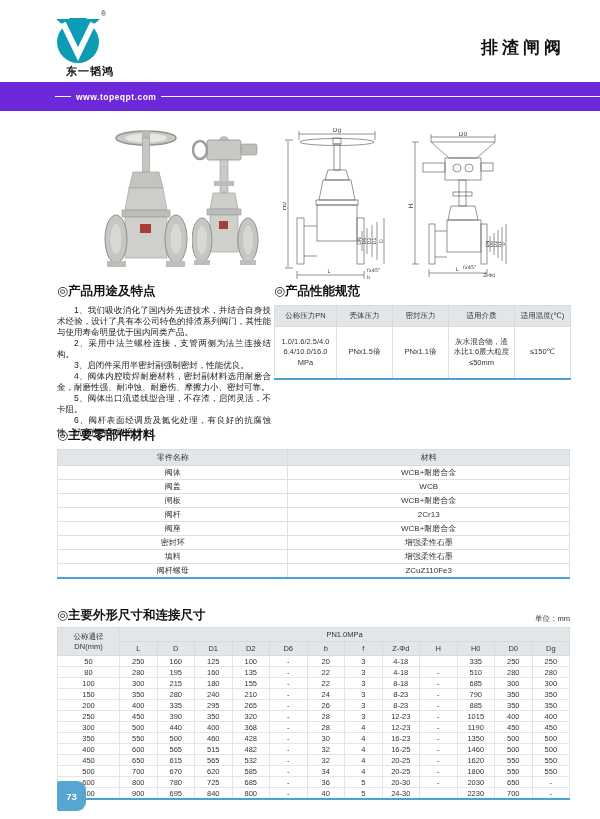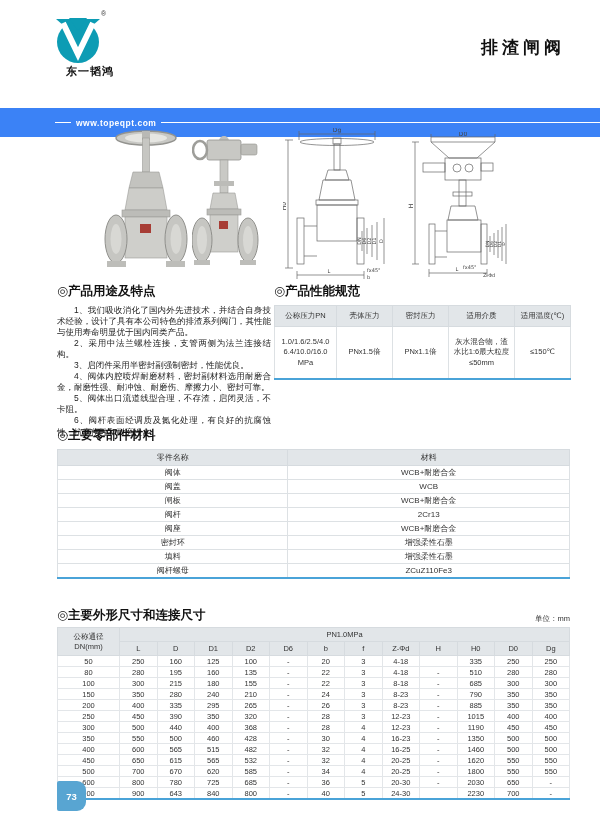--- a/index.html
+++ b/index.html
@@ -77,21 +77,21 @@
       <circle cx="23" cy="30" r="21" fill="#0d9cb4"></circle>
       <polygon points="1,7 45,7 30,20 16,20" fill="#0d9cb4"></polygon>
       <path d="M8,11 L23,42 L38,11" stroke="#fff" stroke-width="6" fill="none"></path>
       <polygon points="14,6 32,6 23,19" fill="#0d9cb4"></polygon>
     </svg>
     <span class="logo-reg">®</span>
     <div class="logo-text">东一韬鸿</div>
   </div>
   <div class="page-title">排渣闸阀</div>
 
-  <div class="topbar" style="background:#3b82f6;margin-top:26px;">
+  <div class="topbar" style="background:#6d28d9;">
     <span class="rule-l"></span>
     <span class="site">www.topeqpt.com</span>
     <span class="rule-r"></span>
   </div>
 
   <div class="drawings">
 
     <svg style="left:104px;top:4px;" width="84" height="152" viewBox="0 0 84 152">
       <ellipse cx="42" cy="10" rx="30" ry="7" fill="#c8c8c4" stroke="#93938f" stroke-width="1.5"></ellipse>
       <ellipse cx="42" cy="10" rx="21" ry="4.5" fill="#e6e6e2"></ellipse>
@@ -520,21 +520,21 @@
             <td>5</td>
             <td>20-30</td>
             <td>-</td>
             <td>2030</td>
             <td>650</td>
             <td>-</td>
           </tr>
           <tr>
             <td>700</td>
             <td>900</td>
-            <td>643</td>
+            <td>695</td>
             <td>840</td>
             <td>800</td>
             <td>-</td>
             <td>40</td>
             <td>5</td>
             <td>24-30</td>
             <td></td>
             <td>2230</td>
             <td>700</td>
             <td>-</td>

